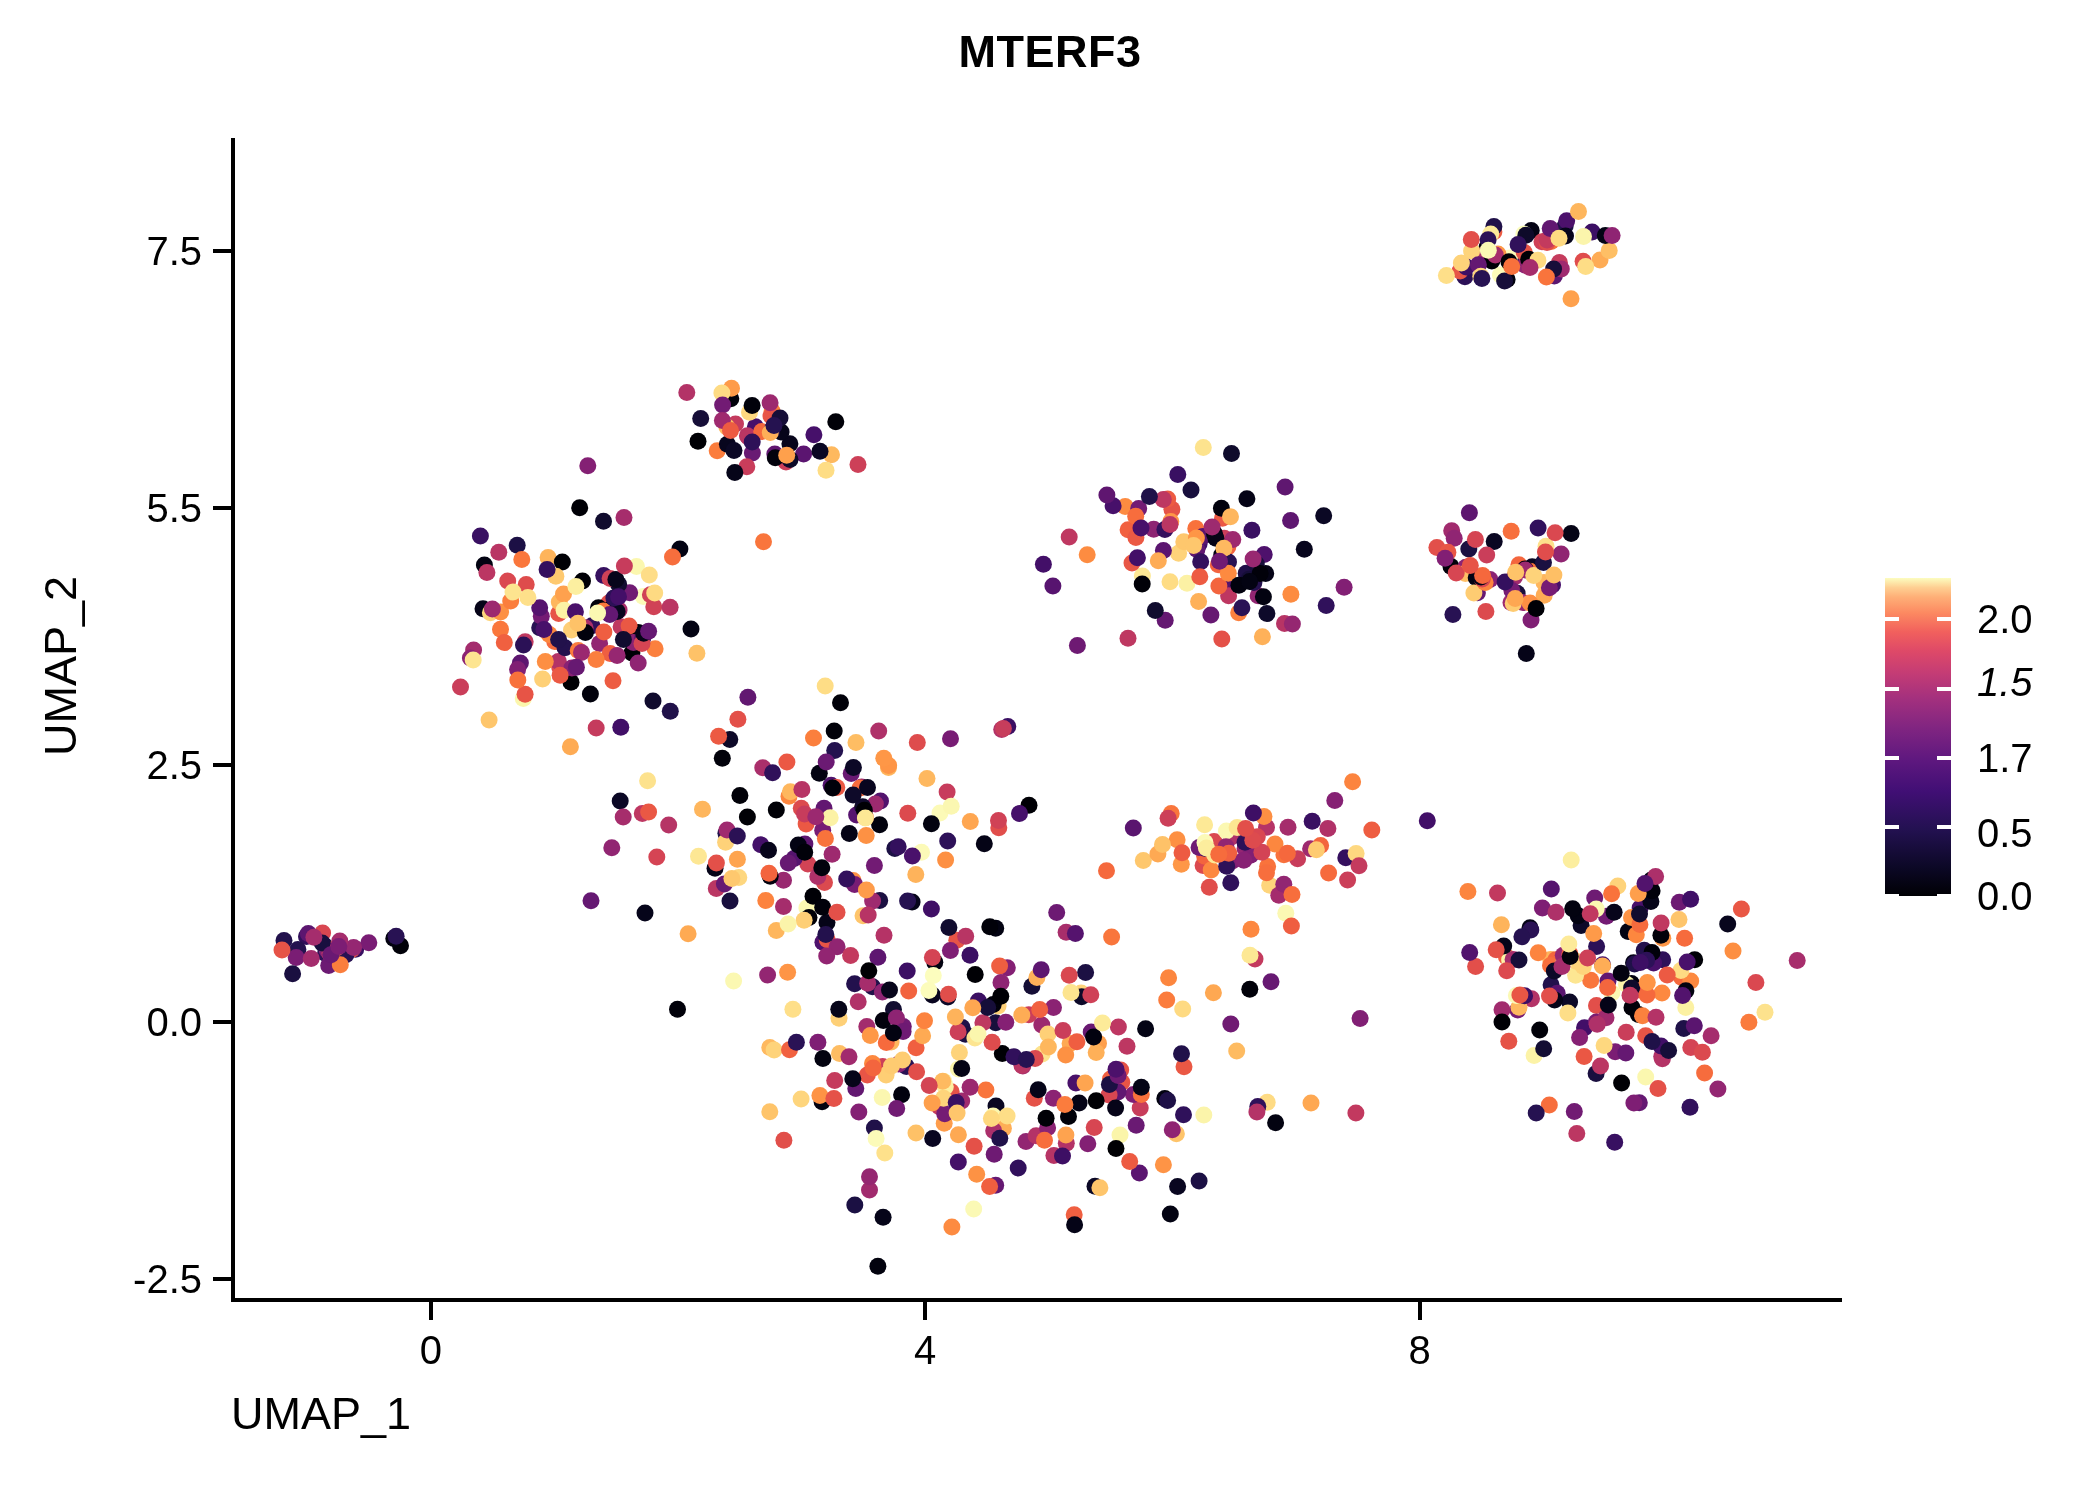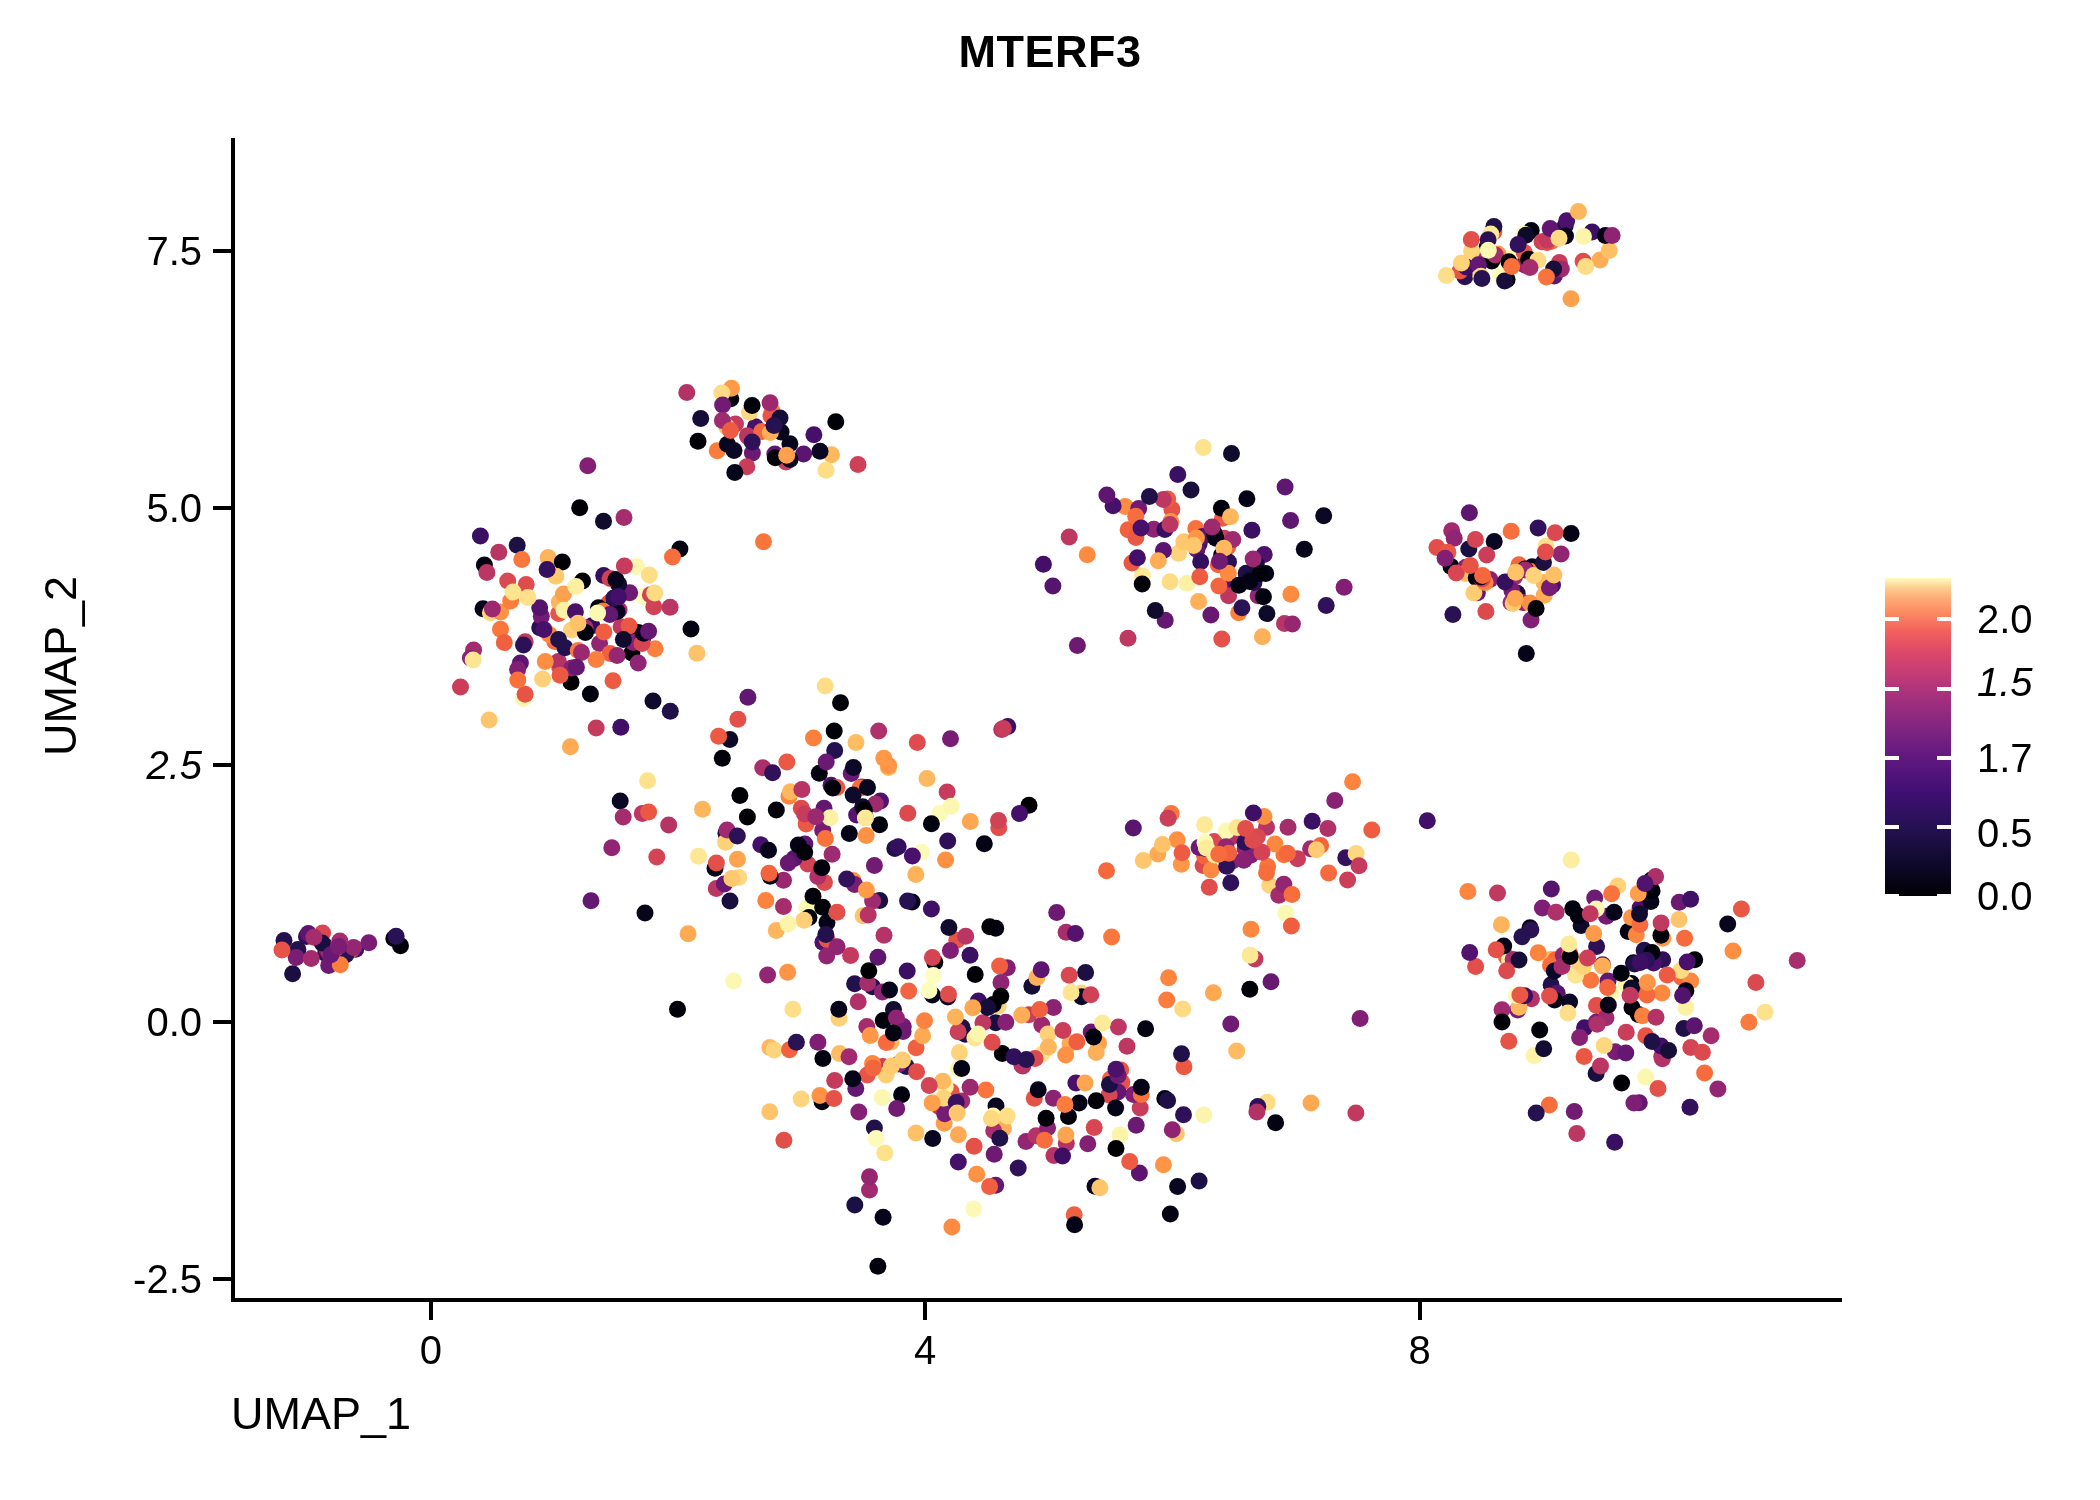--- a/index.html
+++ b/index.html
@@ -1212,23 +1212,23 @@
 
   <div id="y-axis-line"></div>
   <div id="x-axis-line"></div>
 
   <div id="y-ticks">
       <div class="y-tick-mark" style="top: 1277.43px;"></div>
       <div class="y-tick-label" style="top: 1279.43px;">-2.5</div>
       <div class="y-tick-mark" style="top: 1020.35px;"></div>
       <div class="y-tick-label" style="top: 1022.35px;">0.0</div>
       <div class="y-tick-mark" style="top: 763.274px;"></div>
-      <div class="y-tick-label" style="top: 765.274px; font-style: italic;">2.5</div>
+      <div class="y-tick-label" style="top: 765.274px;">2.5</div>
       <div class="y-tick-mark" style="top: 506.195px;"></div>
-      <div class="y-tick-label" style="top: 508.195px;">5.0</div>
+      <div class="y-tick-label" style="top: 508.195px;">5.5</div>
       <div class="y-tick-mark" style="top: 249.115px;"></div>
       <div class="y-tick-label" style="top: 251.115px;">7.5</div>
     </div>
   <div id="x-ticks">
       <div class="x-tick-mark" style="left: 428.785px;"></div>
       <div class="x-tick-label" style="left: 430.785px;">0</div>
       <div class="x-tick-mark" style="left: 923.246px;"></div>
       <div class="x-tick-label" style="left: 925.246px;">4</div>
       <div class="x-tick-mark" style="left: 1417.71px;"></div>
       <div class="x-tick-label" style="left: 1419.71px;">8</div>

